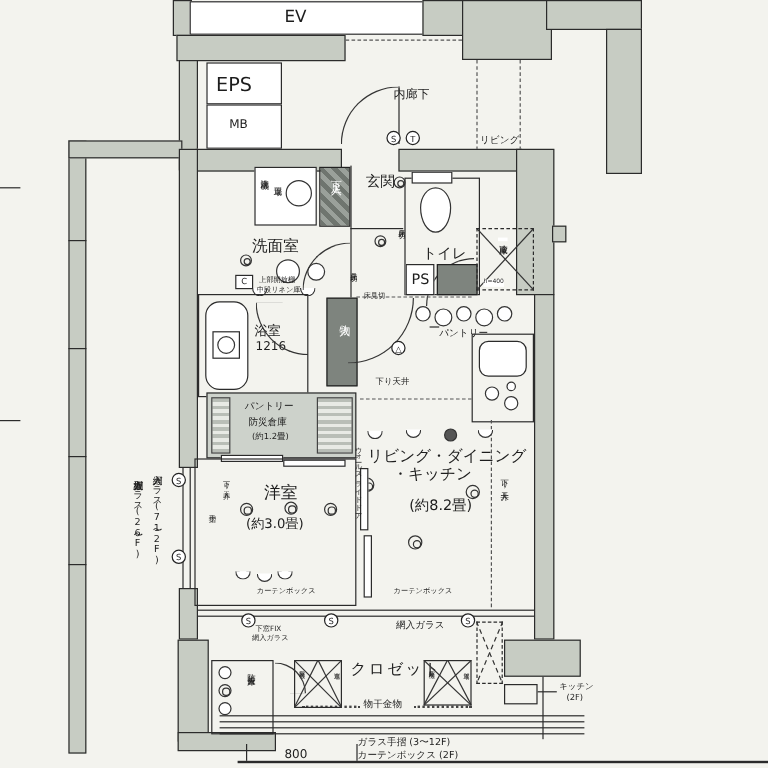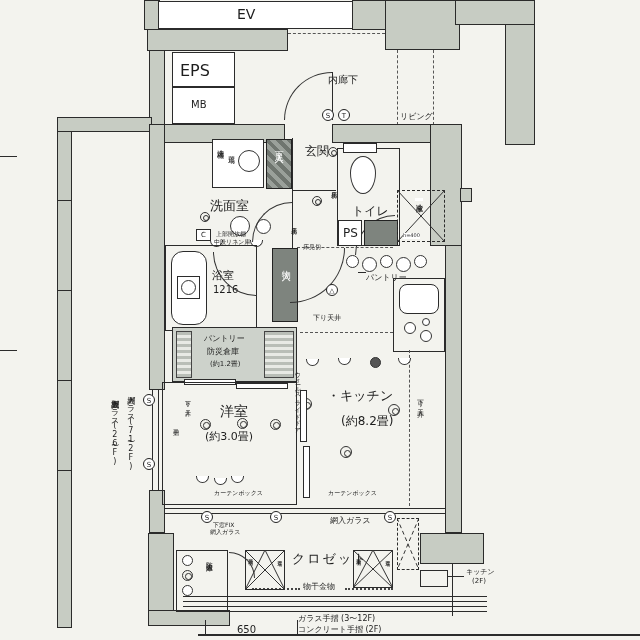--- a/index.html
+++ b/index.html
@@ -152,20 +152,21 @@
   </div>
 
   <div class="t v" style="left:330px;top:186px;font-size:6px">床見切</div>
   <div class="t v" style="left:290px;top:222px;font-size:6px">床見切</div>
   <div class="t" style="left:303px;top:244px;font-size:6px">床見切</div>
   <div class="ring" style="left:312px;top:196px;width:10px;height:10px"></div>
   <div class="arcBR" style="left:290px;top:248px;width:55px;height:55px"></div>
   <div class="mark" style="left:326px;top:284px">△</div>
 
   <div class="dh" style="left:297px;top:247px;width:96px"></div>
+  <div class="t" style="left:306px;top:374px;font-size:13px">リビング・ダイニング</div>
   <div class="t" style="left:327px;top:389px;font-size:13px">・キッチン</div>
   <div class="t" style="left:341px;top:415px;font-size:12px">(約8.2畳)</div>
   <div class="t" style="left:313px;top:314px;font-size:7px">下り天井</div>
   <div class="dh" style="left:300px;top:332px;width:93px"></div>
   <div class="dv" style="left:409px;top:350px;height:156px"></div>
   <div class="t v" style="left:416px;top:394px;font-size:7px">下り天井</div>
   <div class="cup" style="left:306px;top:359px"></div>
   <div class="cup" style="left:338px;top:358px"></div>
   <div class="circ" style="left:370px;top:357px;width:11px;height:11px;background:#555"></div>
   <div class="cup" style="left:398px;top:358px"></div>
@@ -257,20 +258,20 @@
   <div class="ring" style="left:182px;top:570px;width:11px;height:11px"></div>
   <div class="circ" style="left:182px;top:585px;width:11px;height:11px"></div>
   <div class="t v" style="left:205px;top:556px;font-size:7px">防災倉庫</div>
   <div class="arcTR" style="left:229px;top:552px;width:26px;height:26px"></div>
 
   <div class="lh" style="left:183px;top:596px;width:304px"></div>
   <div class="lh" style="left:183px;top:601px;width:304px"></div>
   <div class="lh" style="left:183px;top:606px;width:304px"></div>
   <div class="lh" style="left:183px;top:611px;width:304px"></div>
   <div class="t" style="left:298px;top:614px;font-size:8px">ガラス手摺 (3〜12F)</div>
-  <div class="t" style="left:298px;top:625px;font-size:8px">コンクリート手摺 (2F)</div>
+  <div class="t" style="left:298px;top:625px;font-size:8px">カーテンボックス (2F)</div>
   <div class="lh" style="left:198px;top:634px;width:442px;border-top-width:2px"></div>
 
   <div class="lv" style="left:205px;top:620px;height:14px"></div>
   <div class="lv" style="left:297px;top:620px;height:14px"></div>
-  <div class="t" style="left:237px;top:624px;font-size:10px">650</div>
+  <div class="t" style="left:237px;top:624px;font-size:10px">800</div>
 
 </div>
 
 </body></html>

